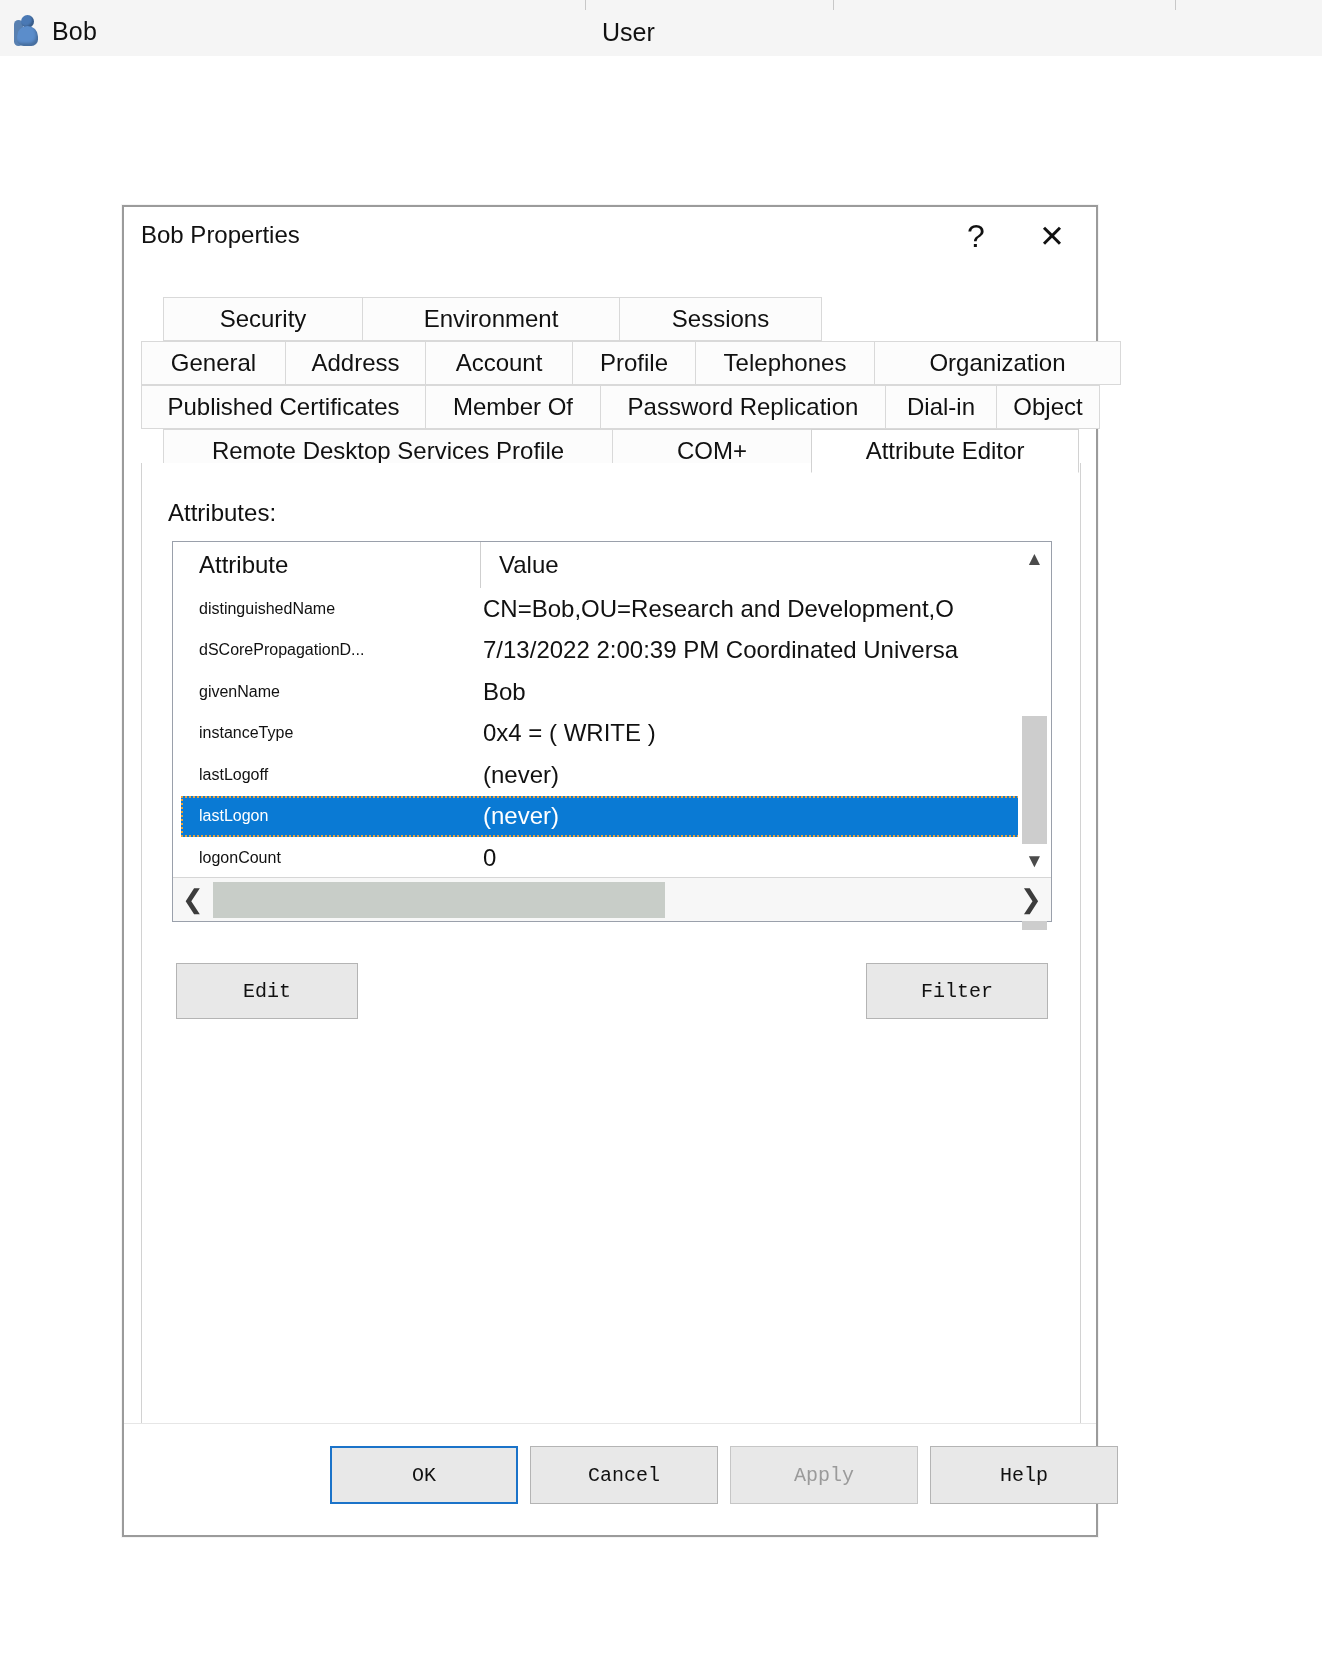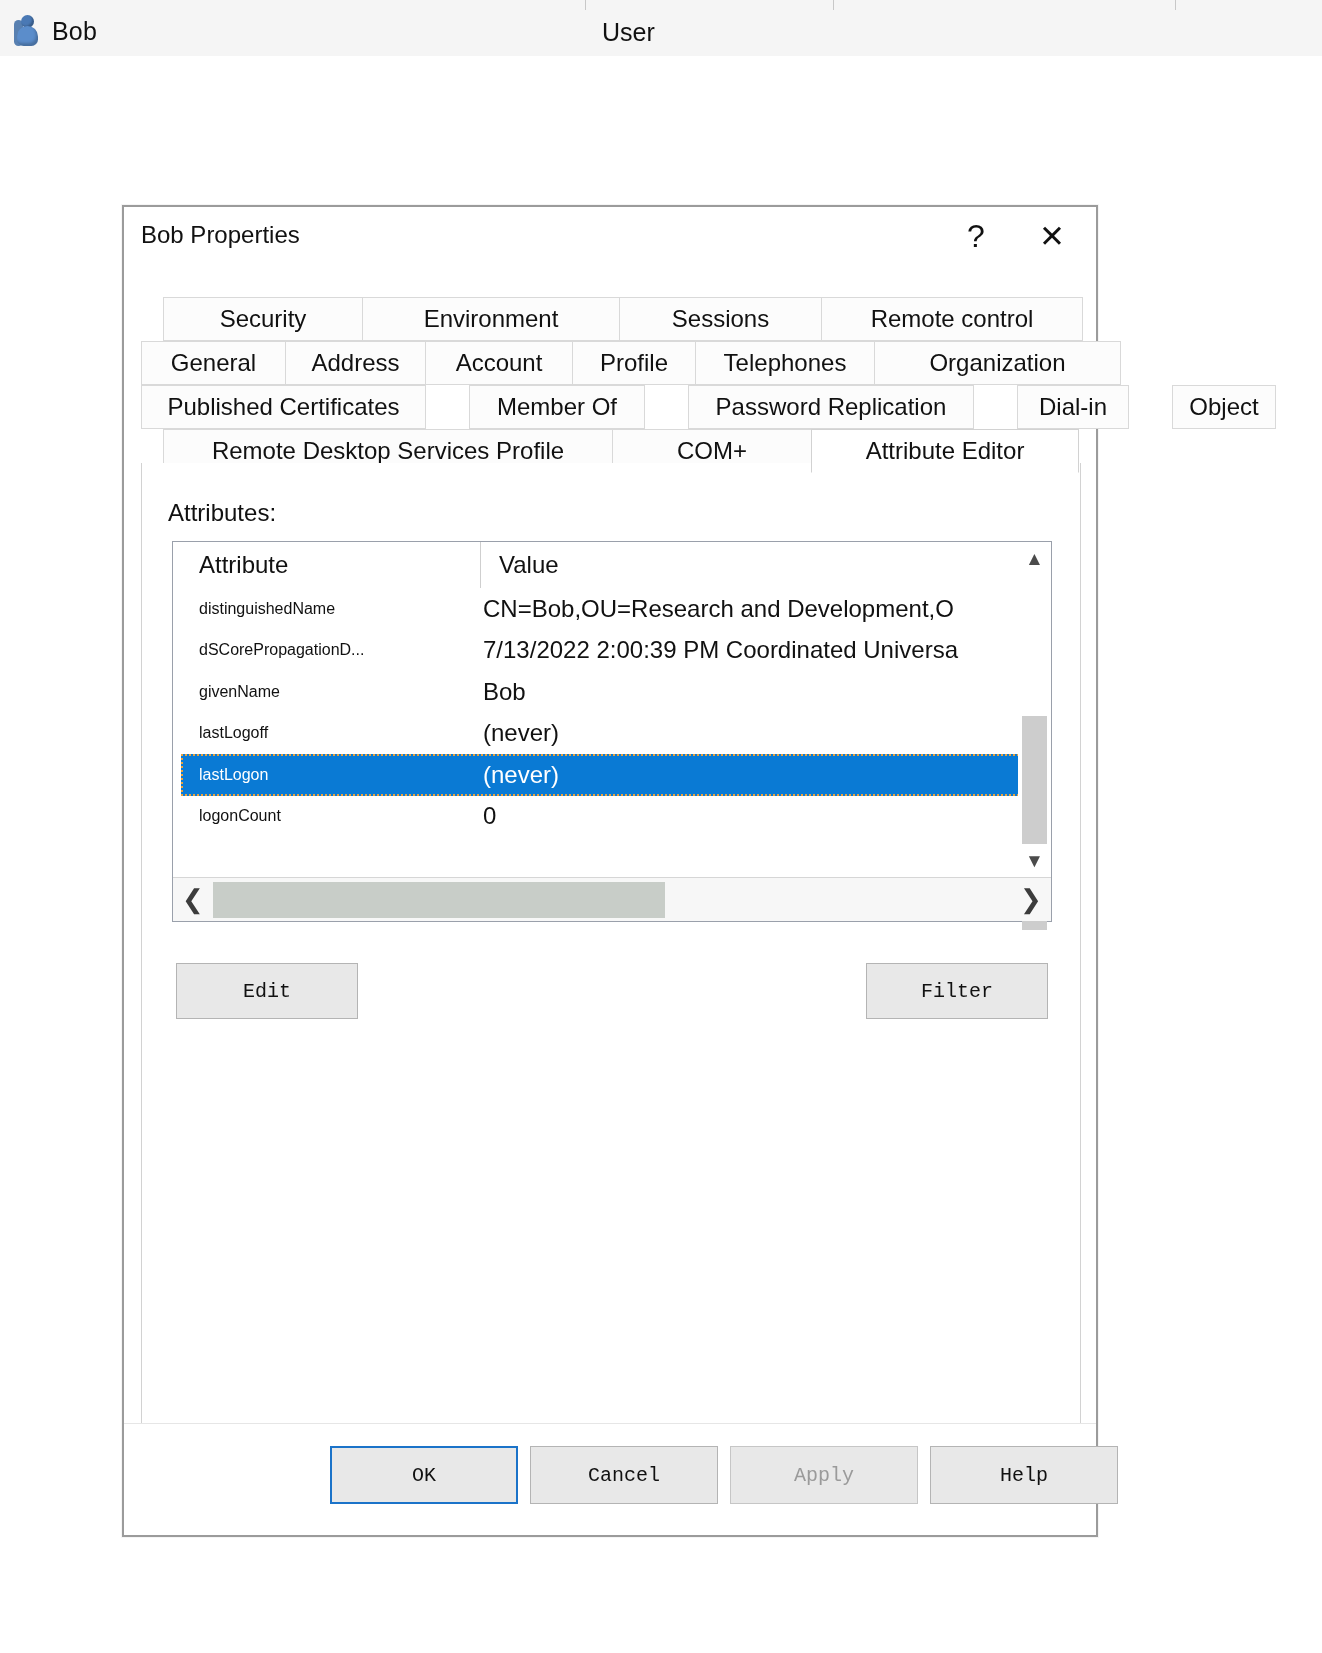--- a/index.html
+++ b/index.html
@@ -126,21 +126,21 @@
     height: 168px;
   }
   .tabrow {
     display: flex;
     height: 44px;
     position: absolute;
     left: 0;
   }
   .tabrow.r1 { top: 0px;  left: 22px; }
   .tabrow.r2 { top: 44px; left: 0px; }
-  .tabrow.r3 { top: 88px; left: 0px; gap: 44px; }
+  .tabrow.r3 { top: 88px; left: 0px; }
   .tabrow.r4 { top: 132px; left: 22px; }
 
   .tab {
     border: 1px solid #d9d9d9;
     border-bottom: 1px solid #d9d9d9;
     background: #fcfcfc;
     display: flex;
     align-items: center;
     justify-content: center;
     font-size: 24px;
@@ -357,21 +357,20 @@
     <div class="title-btn close">
       <span class="glyph-x">✕</span>
     </div>
   </div>
 
   <div class="tabs-area">
     <div class="tabrow r1">
       <div class="tab" style="width:200px">Security</div>
       <div class="tab" style="width:258px">Environment</div>
       <div class="tab" style="width:203px">Sessions</div>
-      <div class="tab" style="width:262px">Remote control</div>
     </div>
     <div class="tabrow r2">
       <div class="tab" style="width:145px">General</div>
       <div class="tab" style="width:141px">Address</div>
       <div class="tab" style="width:148px">Account</div>
       <div class="tab" style="width:124px">Profile</div>
       <div class="tab" style="width:180px">Telephones</div>
       <div class="tab" style="width:247px">Organization</div>
     </div>
     <div class="tabrow r3">
@@ -404,20 +403,24 @@
         </div>
         <div class="lv-row">
           <div class="c-attr">dSCorePropagationD...</div>
           <div class="c-val">7/13/2022 2:00:39 PM Coordinated Universa</div>
         </div>
         <div class="lv-row">
           <div class="c-attr">givenName</div>
           <div class="c-val">Bob</div>
         </div>
         <div class="lv-row">
+          <div class="c-attr">instanceType</div>
+          <div class="c-val">0x4 = ( WRITE )</div>
+        </div>
+        <div class="lv-row">
           <div class="c-attr">lastLogoff</div>
           <div class="c-val">(never)</div>
         </div>
         <div class="lv-row selected">
           <div class="c-attr">lastLogon</div>
           <div class="c-val">(never)</div>
         </div>
         <div class="lv-row">
           <div class="c-attr">logonCount</div>
           <div class="c-val">0</div>

